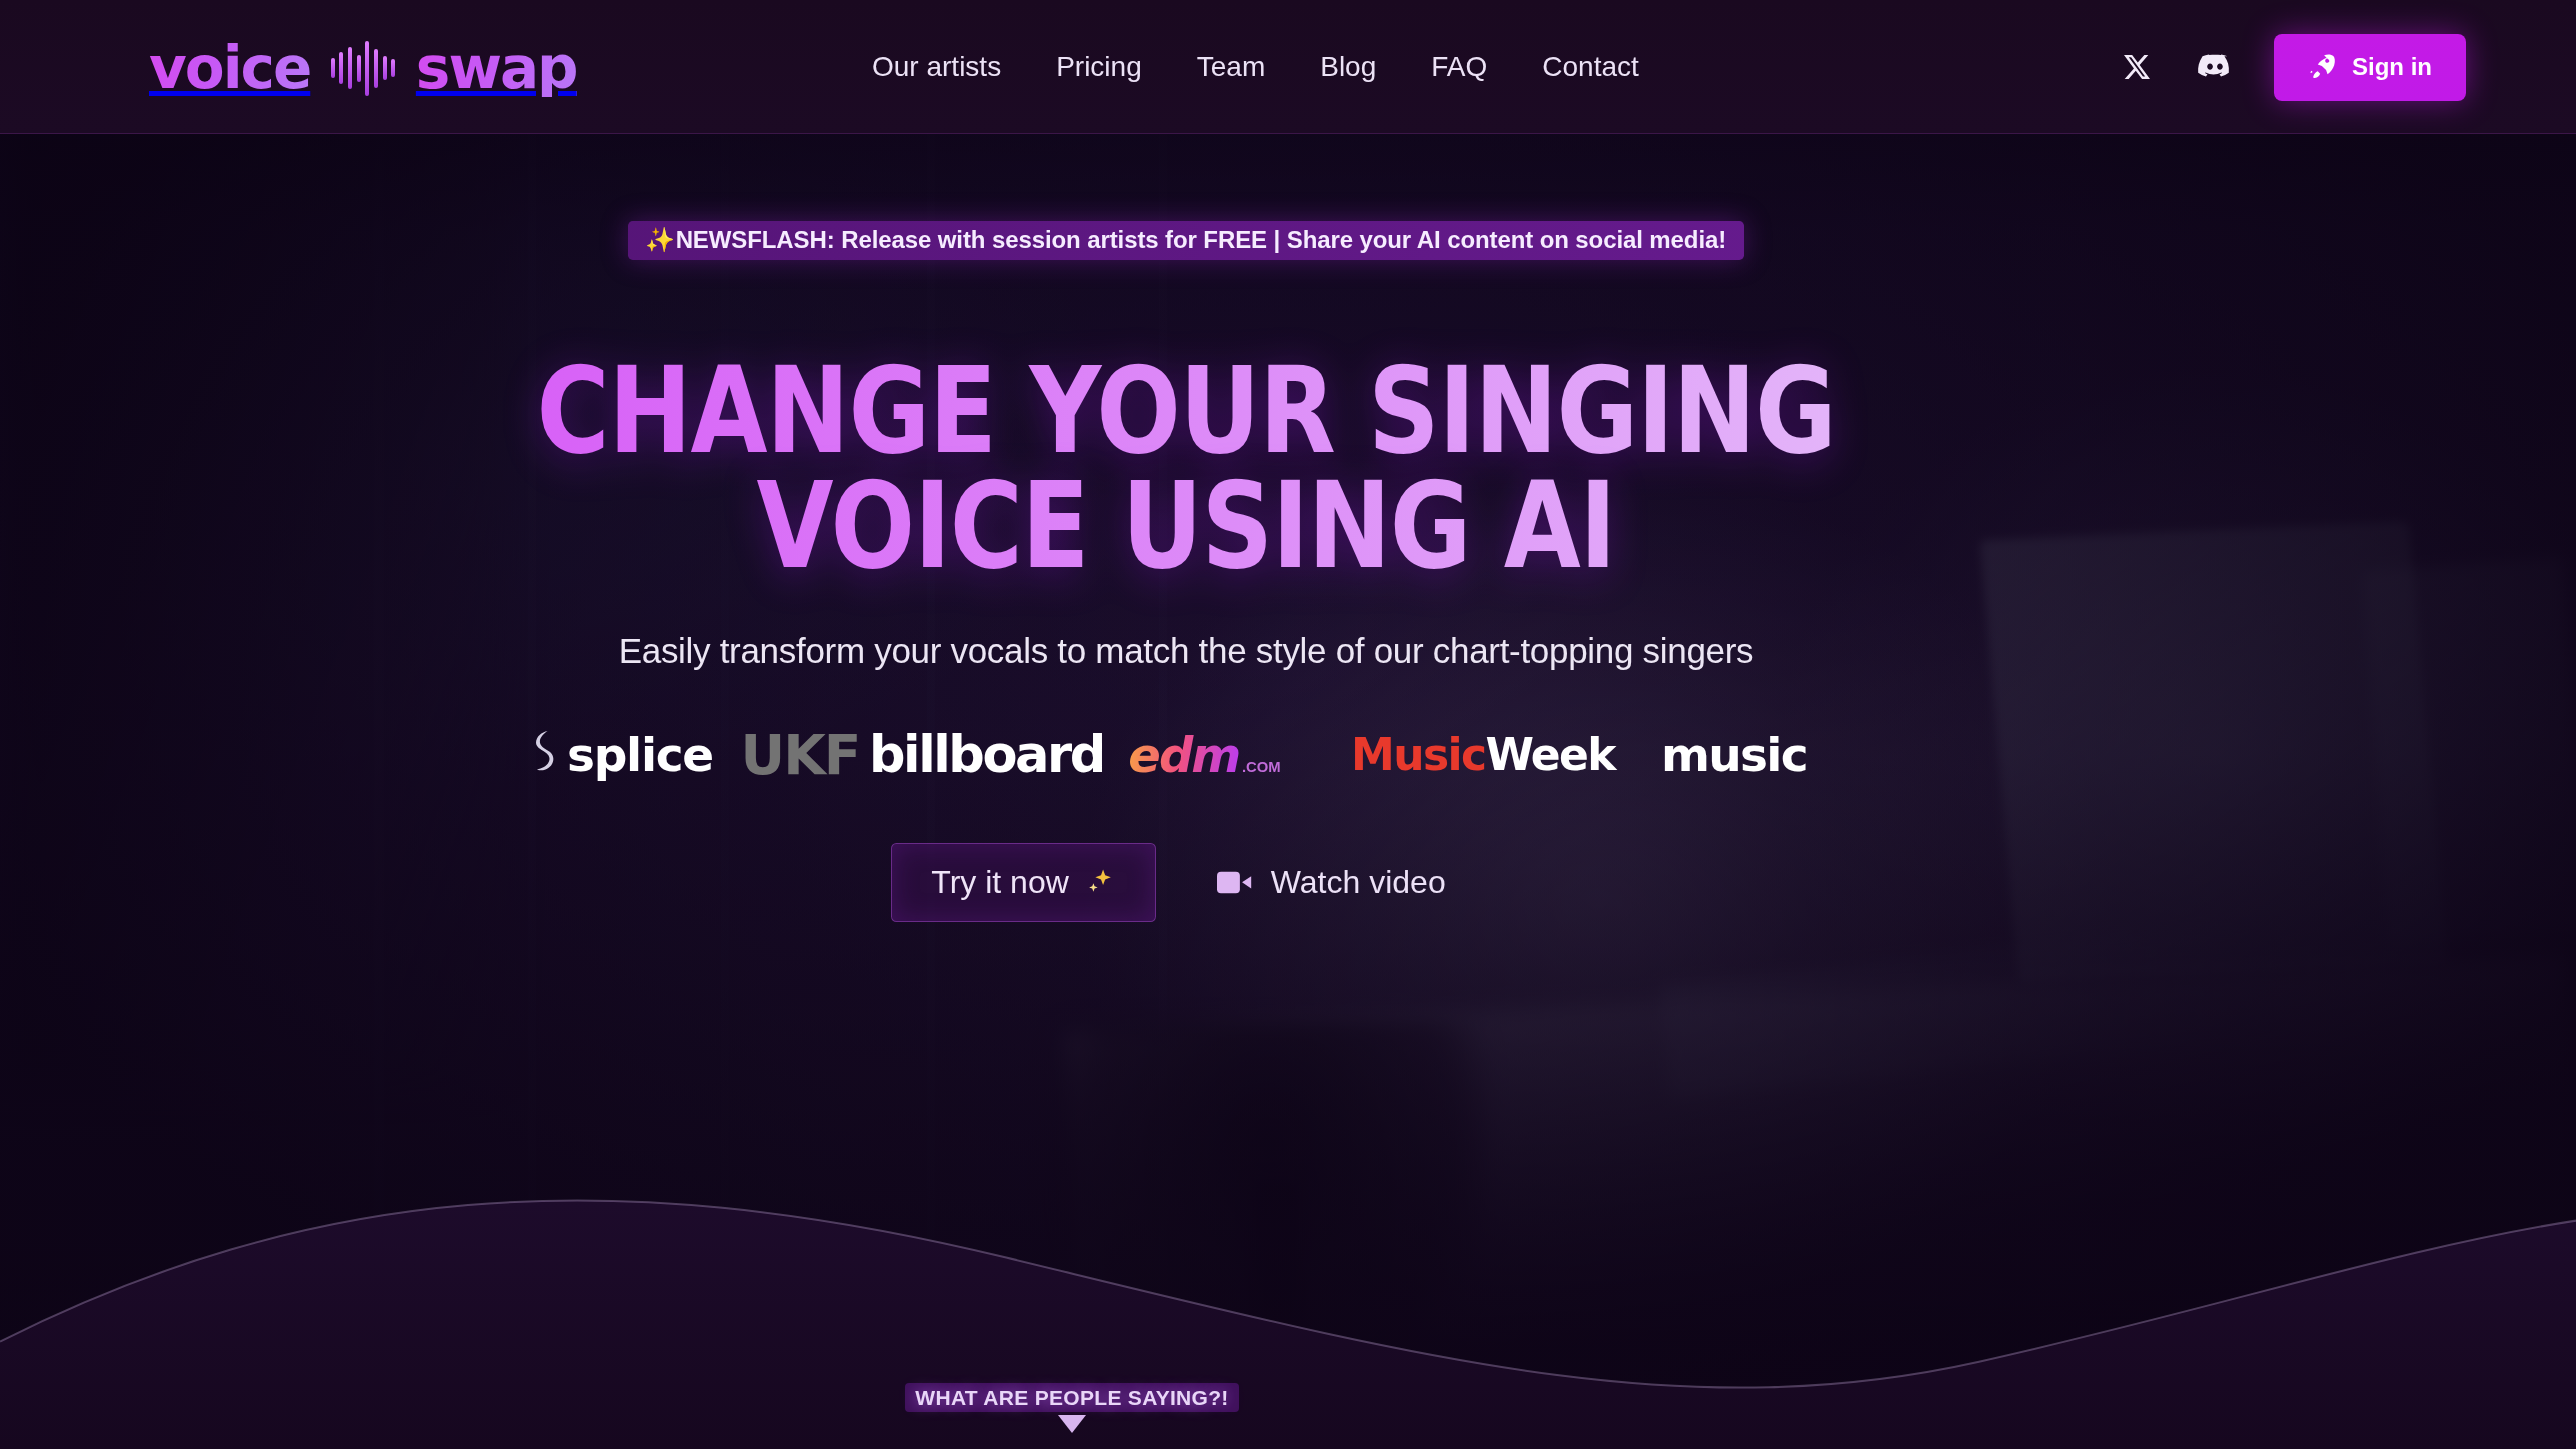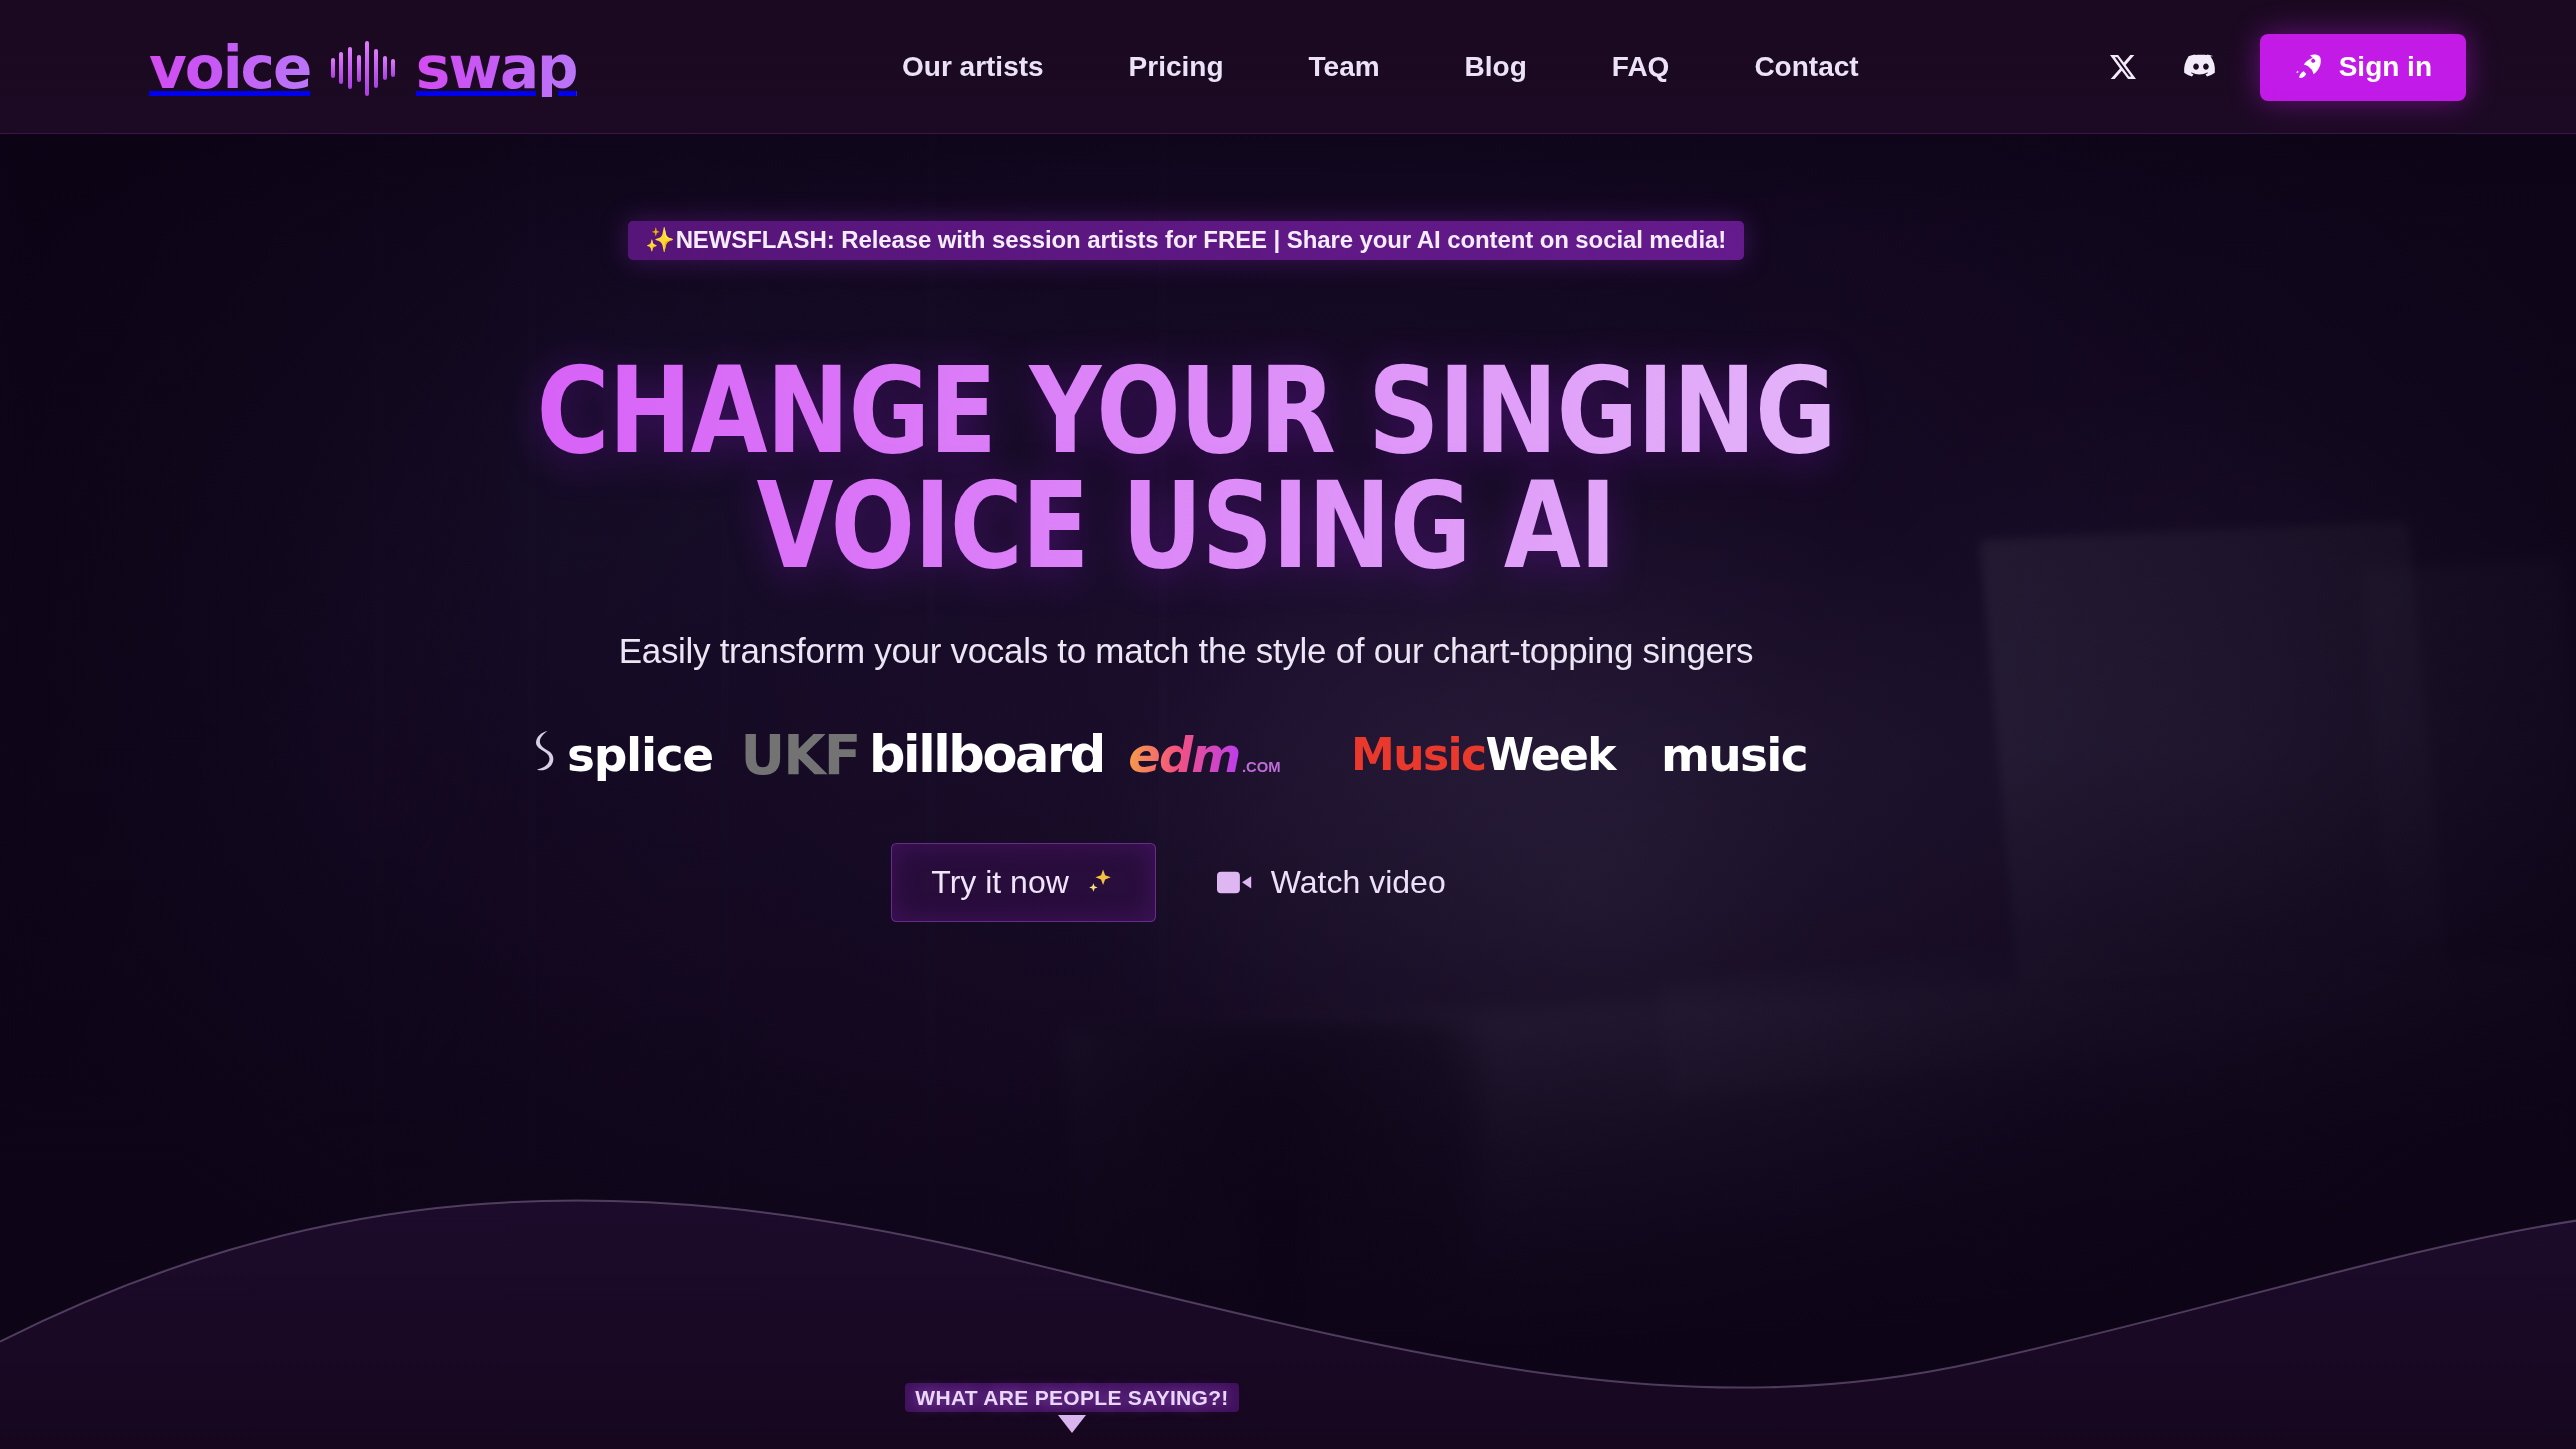--- a/index.html
+++ b/index.html
@@ -67,27 +67,27 @@
   .logo { position:absolute; left:149px; top:31px; height:74px; display:flex; align-items:center; gap:15px;justify-content:center; }
   .logo-word { font-size:58px; font-weight:700; letter-spacing:-2px; line-height:1;
     background:linear-gradient(100deg,#d44bf0 0%, #c758f5 40%, #b977f7 100%);
     -webkit-background-clip:text; background-clip:text; color:transparent;
     font-family:"DejaVu Sans", sans-serif; }
   .logo-wave { display:flex; align-items:center; gap:4.7px; height:74px; margin:0 5.4px; }
   .logo-wave i { display:block; width:4px; border-radius:2px;
     background:linear-gradient(180deg,#e07cff,#a93fe0); }
 
   .nav { position:absolute; left:872px; top:0; height:134px; display:flex; align-items:center; gap:55px; }
-  .nav a { color:#ece2f6; font-size:28px; text-decoration:none; white-space:nowrap; font-weight:700;margin-left:30px; }
+  .nav a { color:#ece2f6; font-size:28px; text-decoration:none; white-space:nowrap; font-weight:400; }
 
   .header-right { position:absolute; right:110px; top:0; height:134px; display:flex; align-items:center; gap:40px; }
   .soc { width:38px; height:38px; display:flex; align-items:center; justify-content:center; }
   .signin { display:flex; align-items:center; gap:14.8px; padding:0 34px; height:67px;
     background:linear-gradient(180deg,#c41ae6,#c11ae8); border:none; border-radius:8px;
-    color:#fff; font-size:28px; font-weight:600; cursor:pointer; font-family:"Liberation Sans", sans-serif;
+    color:#fff; font-size:24px; font-weight:600; cursor:pointer; font-family:"Liberation Sans", sans-serif;
     box-shadow:0 0 31px rgba(196,26,230,.45); }
 
   
   .hero { position:absolute; left:0; top:134px; width:2372px; height:1315px; z-index:20;
     display:flex; flex-direction:column; align-items:center; }
 
   .newsflash { margin-top:87px; padding:5.4px 17.4px; border-radius:4.7px;
     background:linear-gradient(90deg, rgba(92,22,128,.92), rgba(108,28,150,.92));
     color:#f6ecff; font-size:24px; font-weight:700; letter-spacing:-0.1px; white-space:nowrap;
     box-shadow:0 0 27px rgba(150,40,200,.35); }

